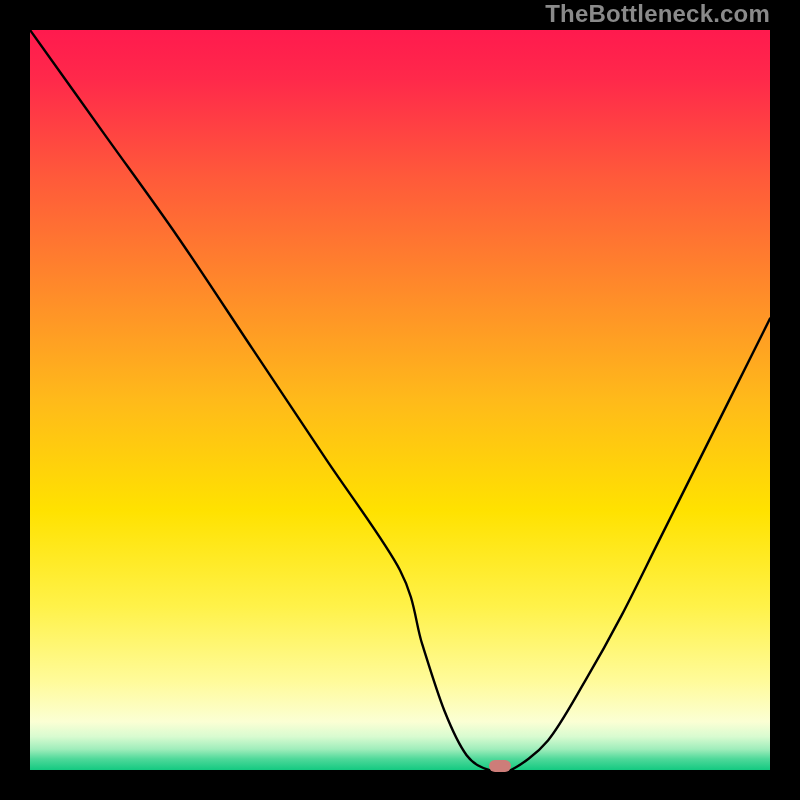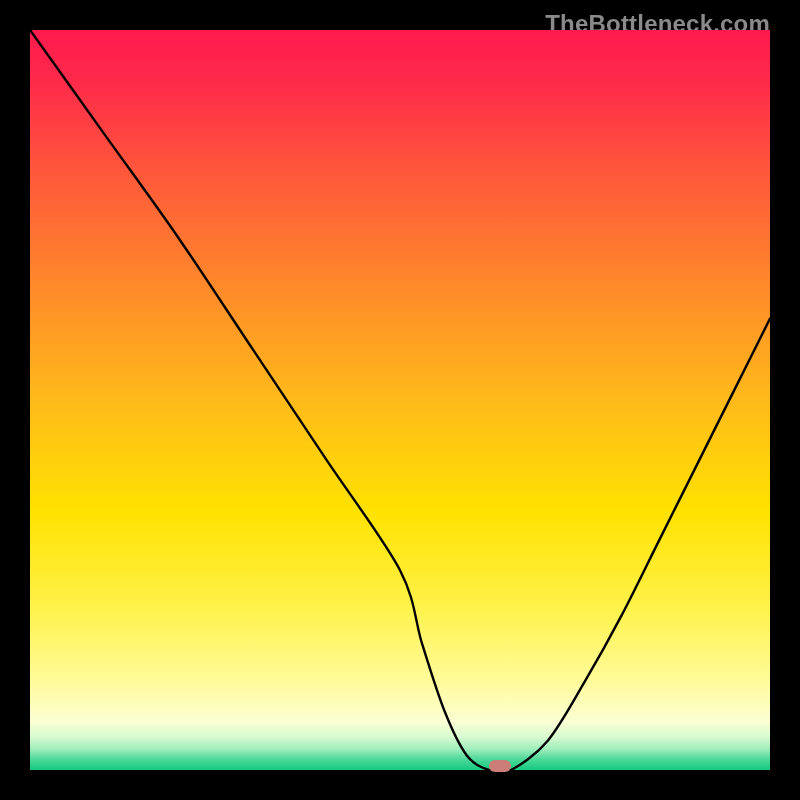--- a/index.html
+++ b/index.html
@@ -12,21 +12,21 @@
   }
   .plot-area {
     position: absolute;
     left: 30px;
     top: 30px;
     width: 740px;
     height: 740px;
   }
   .watermark {
     position: absolute;
-    top: 10px;
+    top: 0;
     right: 30px;
     font-family: Arial, Helvetica, sans-serif;
     font-size: 24px;
     font-weight: bold;
     color: #8a8a8a;
     letter-spacing: 0.2px;
   }
   .marker {
     position: absolute;
     width: 22px;

